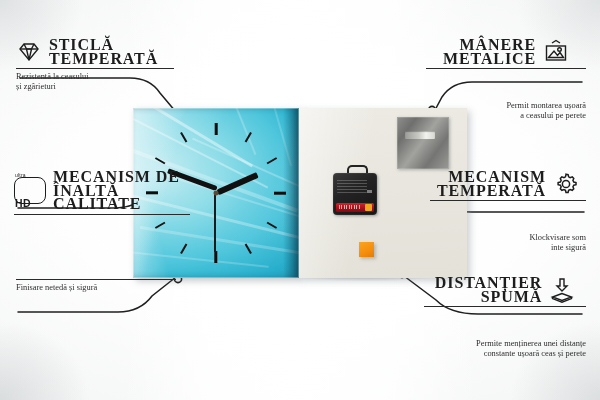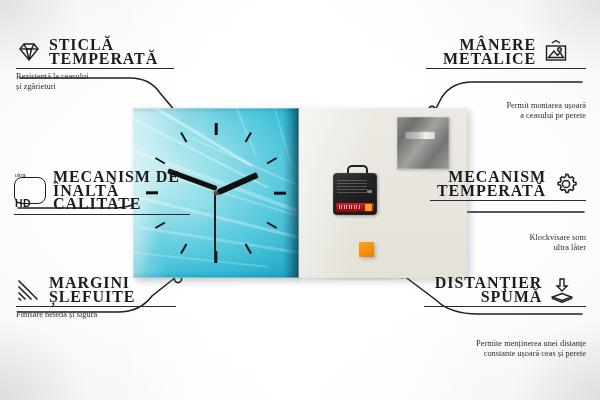--- a/index.html
+++ b/index.html
@@ -292,34 +292,20 @@
         <span class="u">ultra</span>
         <span class="h">HD</span>
       </span>
       <span class="co-title">MECANISM DE
 ÎNALTĂ CALITATE</span>
     </div>
     <div class="co-rule" style="width:176px;"></div>
   </div>
 
   <div class="callout co-left" style="left:16px;top:276px;width:160px;">
-    <div class="co-head">
-      <span class="ico">
-        <svg viewBox="0 0 26 26">
-            <g stroke="#1d1d1d" stroke-width="1.5" stroke-linecap="square">
-          <line x1="3" y1="4" x2="21" y2="22"></line>
-          <line x1="3" y1="10" x2="15" y2="22"></line>
-          <line x1="3" y1="16" x2="9" y2="22"></line>
-          <line x1="3" y1="21.5" x2="4.5" y2="23"></line>
-            </g>
-          </svg>
-      </span>
-      <span class="co-title">MARGINI
-ȘLEFUITE</span>
-    </div>
     <div class="co-rule" style="width:160px;"></div>
     <div class="co-sub">Finisare netedă și sigură</div>
   </div>
 
   <div class="callout co-right" style="left:426px;top:38px;width:160px;">
     <div class="co-head">
       <span class="co-title">MÂNERE
 METALICE</span>
       <span class="ico">
         <svg viewBox="0 0 26 26">
@@ -345,21 +331,21 @@
         <svg viewBox="0 0 26 26">
             <g fill="none" stroke="#1d1d1d" stroke-width="1.5">
           <path d="M13 3.2 l2.1 .45 .55 2.2 1.5 .85 2.1-.8 1.5 1.5 -.8 2.1 .85 1.5 2.2 .55 0 2.1 -2.2 .55 -.85 1.5 .8 2.1 -1.5 1.5 -2.1-.8 -1.5 .85 -.55 2.2 -2.1 0 -.55-2.2 -1.5-.85 -2.1 .8 -1.5-1.5 .8-2.1 -.85-1.5 -2.2-.55 0-2.1 2.2-.55 .85-1.5 -.8-2.1 1.5-1.5 2.1 .8 1.5-.85 .55-2.2 Z"></path>
           <circle cx="13" cy="13" r="3.6"></circle>
             </g>
           </svg>
       </span>
     </div>
     <div class="co-rule" style="width:156px;"></div>
     <div class="co-sub">Klockvisare som
-ultra låter</div>
+inte sigură</div>
   </div>
 
   <div class="callout co-right" style="left:424px;top:276px;width:162px;">
     <div class="co-head">
       <span class="co-title">DISTANȚIER
 SPUMĂ</span>
       <span class="ico">
         <svg viewBox="0 0 26 26">
             <g fill="none" stroke="#1d1d1d" stroke-width="1.4">
           <path d="M11 2 h4 v7 h3 l-5 5 -5-5 h3 Z"></path>

